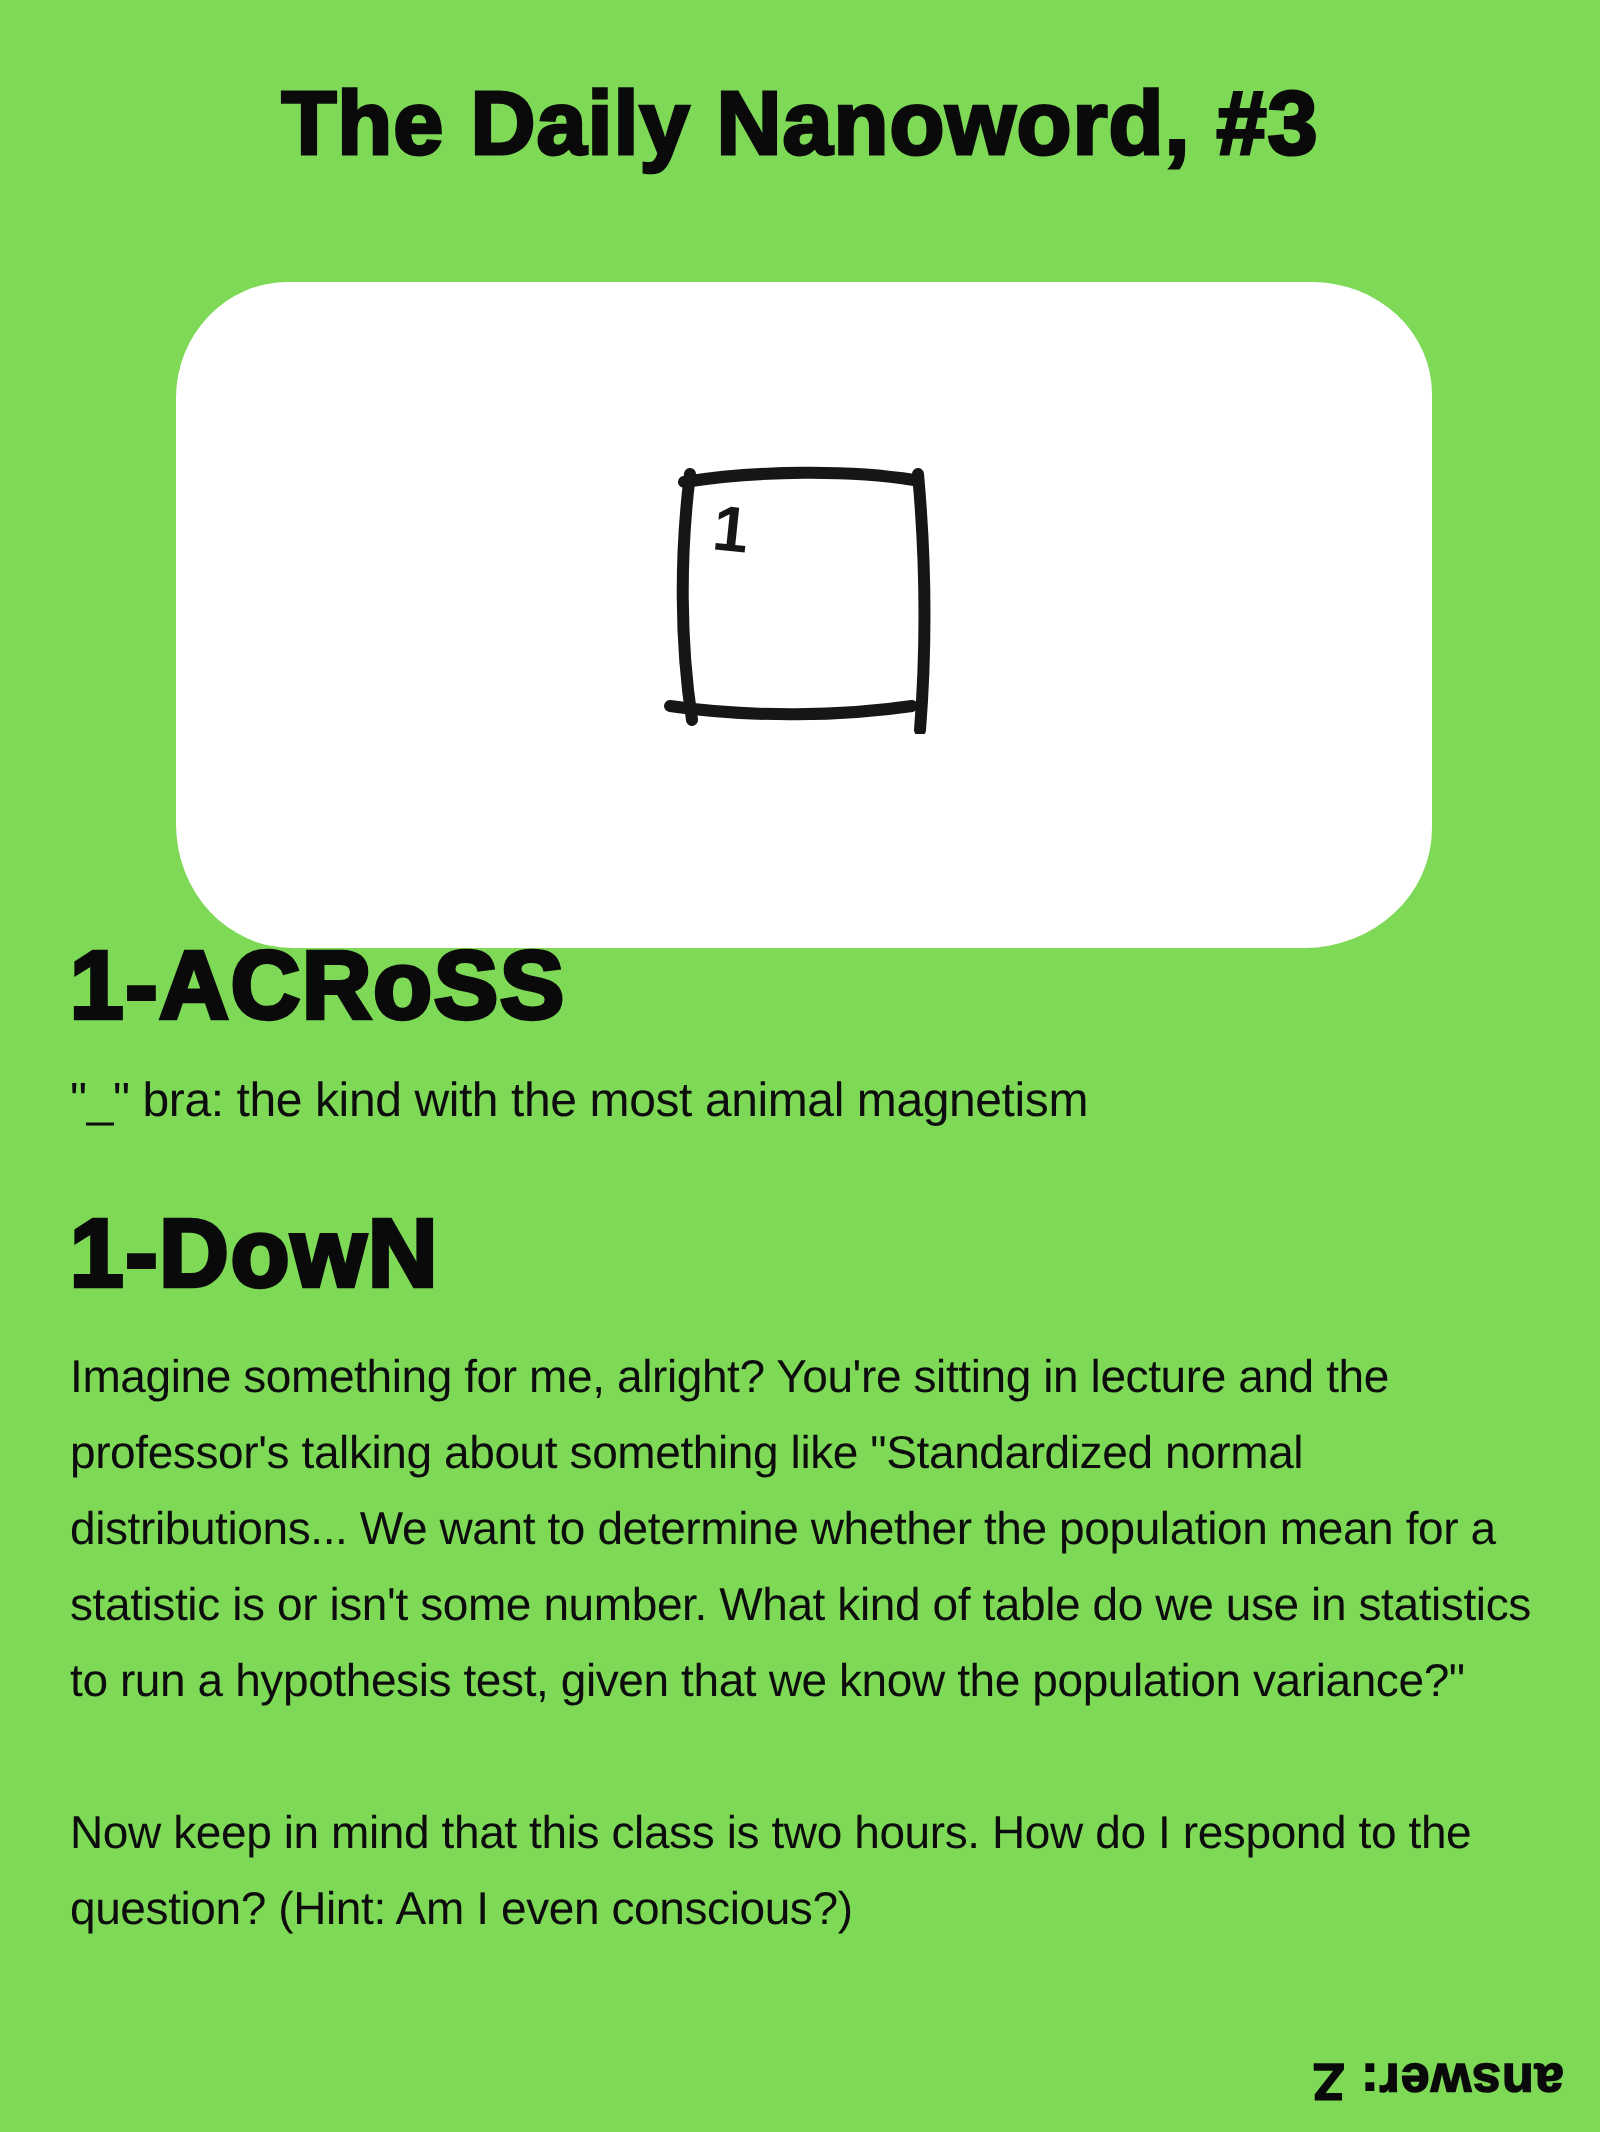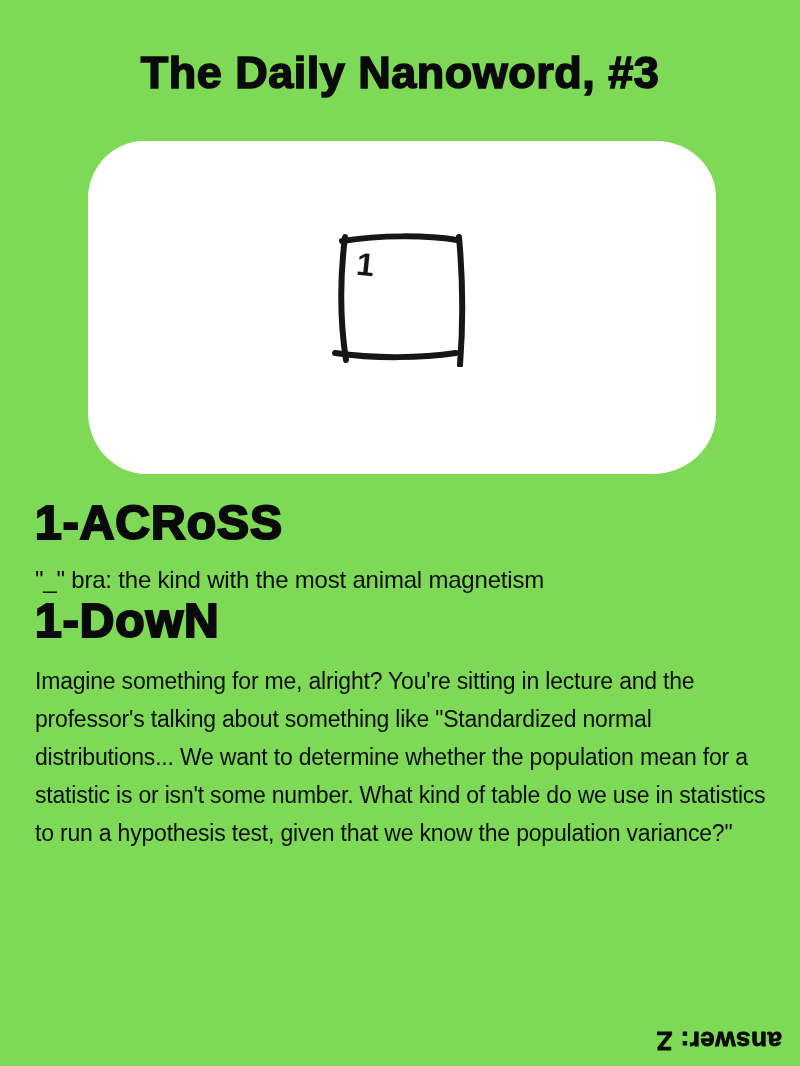--- a/index.html
+++ b/index.html
@@ -6,21 +6,21 @@
   html, body { width: 800px; height: 1066px; }
   body {
     position: relative;
     background: #7ed957;
     color: #0d0d0d;
     font-family: "Liberation Sans", sans-serif;
     overflow: hidden;
   }
   .page-title {
     position: absolute;
-    top: 47px;
+    top: 36px;
     left: 0;
     width: 100%;
     text-align: center;
     font-size: 45px;
     font-weight: 800;
     letter-spacing: 0.5px;
     color: #0a0a0a;
     -webkit-text-stroke: 1.6px #0a0a0a;
   }
   .board {
@@ -42,38 +42,38 @@
   .cell-wrap svg { display: block; }
   .cell-number-text {
     font-family: "Liberation Sans", sans-serif;
     font-weight: 600;
     font-size: 32px;
     fill: #161616;
   }
   .content {
     position: absolute;
     left: 35px;
-    top: 498px;
+    top: 469px;
     width: 740px;
   }
   .section-heading {
     font-size: 48px;
     font-weight: 800;
     letter-spacing: 1px;
     color: #0a0a0a;
     -webkit-text-stroke: 2.2px #0a0a0a;
     line-height: 1.05;
   }
   .across-clue {
     margin-top: 16px;
     font-size: 24px;
     line-height: 1.3;
     letter-spacing: -0.2px;
   }
-  .down-heading { }
+  .down-heading { margin-top: 36px; }
   .down-para {
     margin-top: 16px;
     font-size: 23px;
     line-height: 38px;
     letter-spacing: -0.2px;
     width: 735px;
   }
   .down-para-2 { margin-top: 38px; width: 720px; }
   .answer-note {
     position: absolute;
@@ -103,15 +103,16 @@
     </svg>
   </div>
 </div>
 
 <div class="content">
   <h2 class="section-heading">1-ACRoSS</h2>
   <p class="across-clue">"_" bra: the kind with the most animal magnetism</p>
 
   <h2 class="section-heading down-heading">1-DowN</h2>
   <p class="down-para">Imagine something for me, alright? You're sitting in lecture and the professor's talking about something like "Standardized normal distributions... We want to determine whether the population mean for a statistic is or isn't some number. What kind of table do we use in statistics to run a hypothesis test, given that we know the population variance?"</p>
+  <p class="down-para down-para-2">Now keep in mind that this class is two hours. How do I respond to the question? (Hint: Am I even conscious?)</p>
 </div>
 
 <div class="answer-note">answer: Z</div>
 
 </body></html>

